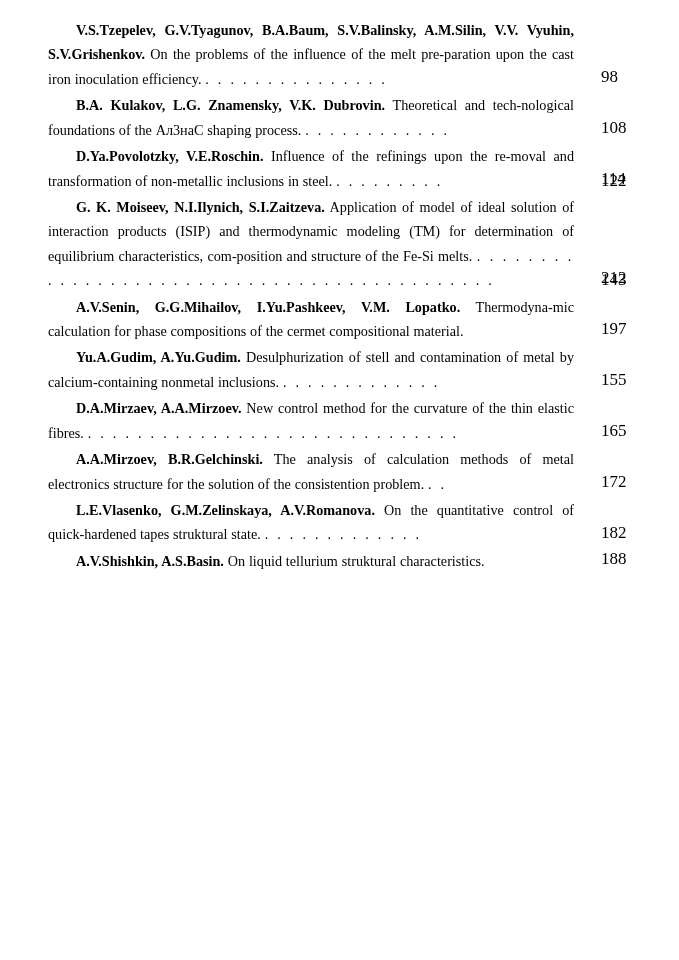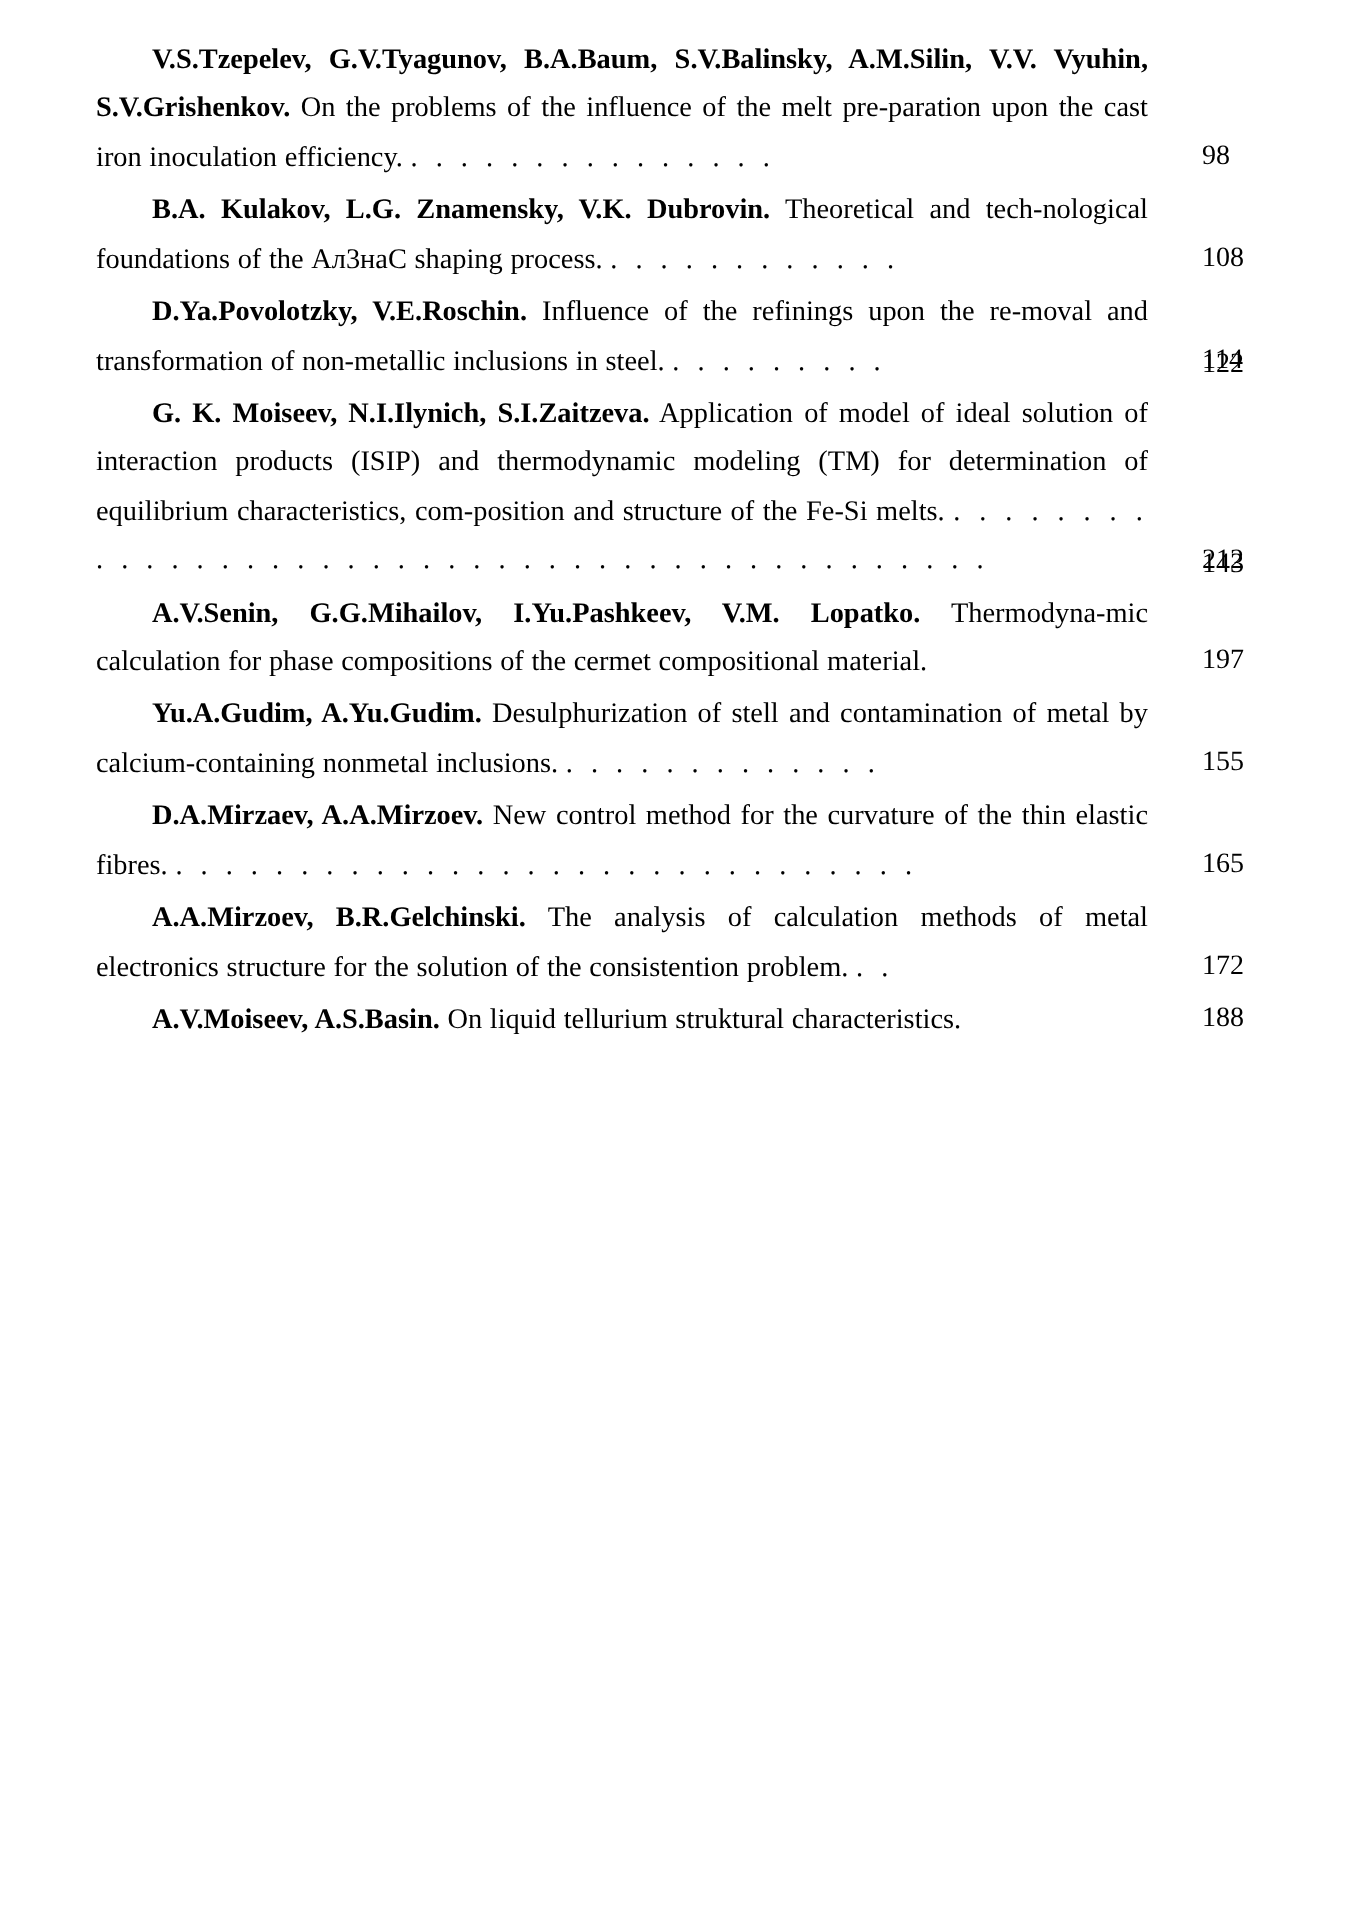--- a/index.html
+++ b/index.html
@@ -44,21 +44,21 @@
   .title {
     font-weight: normal;
   }
   .dots {
     letter-spacing: 2.6px;
     font-weight: normal;
   }
   .page-num {
     position: absolute;
     right: 38px;
-    font-size: 14px;
+    font-size: 17px;
     line-height: 1.72;
     text-align: left;
     width: 40px;
   }
   
   .entry .page-num {
     bottom: 0;
   }
 </style>
 </head>
@@ -97,16 +97,20 @@
     </div>
     <div class="entry">
       <span class="entry-text"><span class="authors">D.A.Mirzaev, A.A.Mirzoev.</span> <span class="title">New control method for the curvature of the thin elastic fibres.</span> <span class="dots">. . . . . . . . . . . . . . . . . . . . . . . . . . . . . .</span></span>
       <span class="page-num">165</span>
     </div>
     <div class="entry">
       <span class="entry-text"><span class="authors">A.A.Mirzoev, B.R.Gelchinski.</span> <span class="title">The analysis of calculation methods of metal electronics structure for the solution of the consistention problem.</span> <span class="dots">. .</span></span>
       <span class="page-num">172</span>
     </div>
     <div class="entry">
-      <span class="entry-text"><span class="authors">A.V.Moiseev, A.S.Basin.</span> <span class="title">On liquid tellurium struktural characteristics.</span> <span class="dots"></span></span>
+      <span class="entry-text"><span class="authors">L.E.Vlasenko, G.M.Zelinskaya, A.V.Romanova.</span> <span class="title">On the quantitative control of quick-hardened tapes struktural state.</span> <span class="dots">. . . . . . . . . . . . .</span></span>
+      <span class="page-num">182</span>
+    </div>
+    <div class="entry">
+      <span class="entry-text"><span class="authors">A.V.Shishkin, A.S.Basin.</span> <span class="title">On liquid tellurium struktural characteristics.</span> <span class="dots"></span></span>
       <span class="page-num">188</span>
     </div>
   </div>
 
 </body></html>

